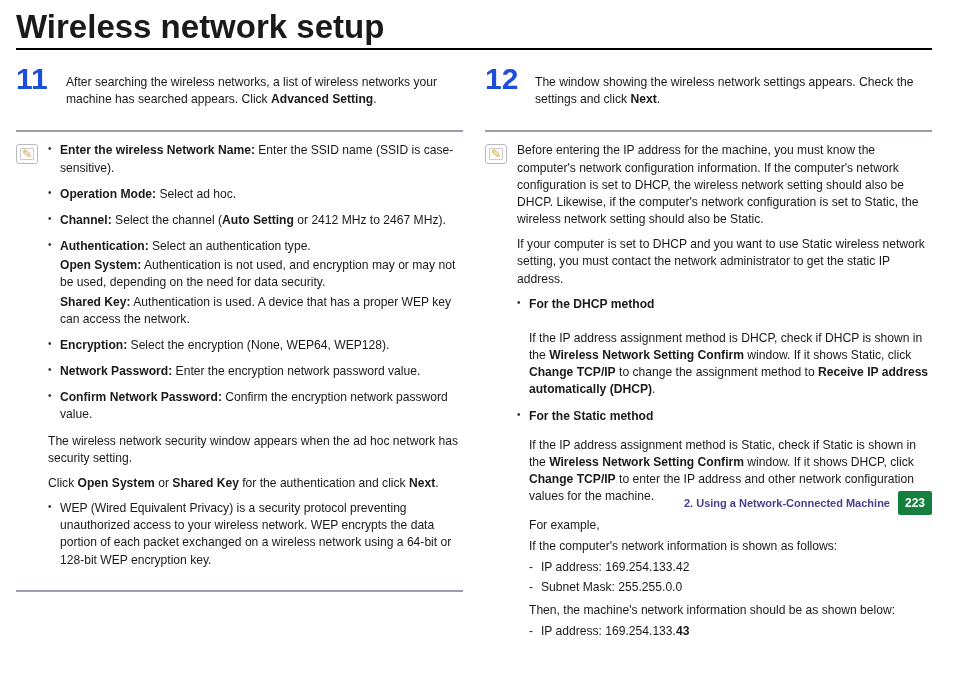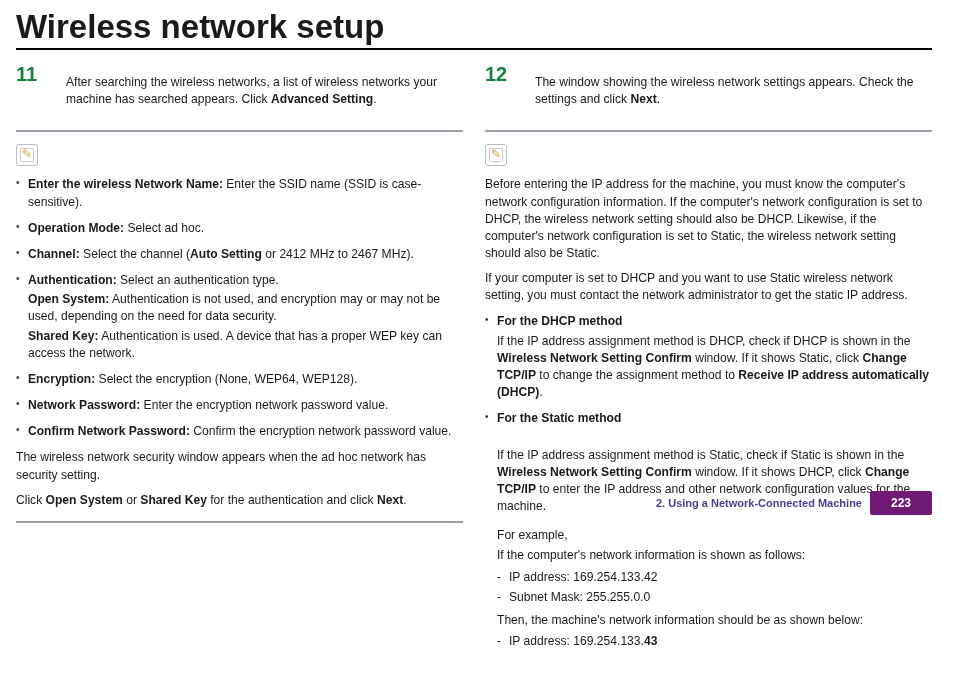--- a/index.html
+++ b/index.html
@@ -36,38 +36,37 @@
     flex: 1;
     font-size: 12.1px;
     line-height: 1.42;
   }
   .step {
     display: flex;
     gap: 10px;
     margin-bottom: 10px;
   }
   .step-num {
-    color: #15803d;
-    font-weight: 700;
-    font-size: 20px;
+    color: #1d4ed8;
+    font-weight: 700;
+    font-size: 30px;
     width: 28px;
     flex: 0 0 28px;
-    text-align: left;
+    text-align: right;
     line-height: 1;
     margin-top: 2px;
   }
   .step-body p { margin: 12px; }
   .notebox {
     border-top: 2px solid #9aa0a8;
     border-bottom: 2px solid #9aa0a8;
     padding: 10px 0 12px 0;
     margin-top: 6px;
     display: flex;
     gap: 10px;
-    flex-direction: column;
   }
   .note-icon {
     width: 22px;
     height: 20px;
     flex: 0 0 22px;
     border: 1px solid #b8bcc2;
     border-radius: 3px;
     background: #fdfdfd;
     position: relative;
     margin-top: 2px;
@@ -139,25 +138,25 @@
     align-items: center;
     gap: 8px;
     text-align: right;
   }
   .footer-text {
     font-size: 11px;
     font-weight: 700;
     color: #4a3f8f;
   }
   .footer-page {
-    background: #701a75;
+    background: #15803d;
     color: #fff;
     font-size: 12px;
     font-weight: 700;
-    padding: 5px 21px;
+    padding: 5px 7px;
     border-radius: 2px;
   }
 </style>
 </head>
 <body>
 
 <div class="page">
   <h1 class="page-title">Wireless network setup</h1>
 
   <div class="columns">
@@ -186,20 +185,23 @@
             </li>
             <li><b>Encryption:</b><span> Select the encryption (None, WEP64, WEP128).</span></li>
             <li><b>Network Password:</b><span> Enter the encryption network password value.</span></li>
             <li><b>Confirm Network Password:</b><span> Confirm the encryption network password value.</span></li>
           </ul>
 
           <p class="indent-para">The wireless network security window appears when the ad hoc network has security setting.</p>
           <p class="indent-para">
             <span>Click </span><b>Open System</b><span> or </span><b>Shared Key</b><span> for the authentication and click </span><b>Next</b><span>.</span>
           </p>
+          <ul class="bullets">
+            <li>WEP (Wired Equivalent Privacy) is a security protocol preventing unauthorized access to your wireless network. WEP encrypts the data portion of each packet exchanged on a wireless network using a 64-bit or 128-bit WEP encryption key.</li>
+          </ul>
         </div>
       </div>
     </div>
 
     <div class="col">
       <div class="step">
         <div class="step-num">12</div>
         <div class="step-body">
           <p>
             <span>The window showing the wireless network settings appears. Check the settings and click </span><b>Next</b><span>.</span>
@@ -209,27 +211,27 @@
 
       <div class="notebox" style="border-bottom:none; padding-bottom:0;">
         <div class="note-icon"></div>
         <div class="note-body">
           <p>Before entering the IP address for the machine, you must know the computer's network configuration information. If the computer's network configuration is set to DHCP, the wireless network setting should also be DHCP. Likewise, if the computer's network configuration is set to Static, the wireless network setting should also be Static.</p>
           <p>If your computer is set to DHCP and you want to use Static wireless network setting, you must contact the network administrator to get the static IP address.</p>
 
           <ul class="bullets">
             <li>
               <b>For the DHCP method</b>
-              <div style="margin-top:3px">
+              <div style="margin-top:17px">
                 <span>If the IP address assignment method is DHCP, check if DHCP is shown in the </span><b>Wireless Network Setting Confirm</b><span> window. If it shows Static, click </span><b>Change TCP/IP</b><span> to change the assignment method to </span><b>Receive IP address automatically (DHCP)</b><span>.</span>
               </div>
             </li>
             <li>
               <b>For the Static method</b>
-              <div style="margin-top:19px">
+              <div style="margin-top:12px">
                 <span>If the IP address assignment method is Static, check if Static is shown in the </span><b>Wireless Network Setting Confirm</b><span> window. If it shows DHCP, click </span><b>Change TCP/IP</b><span> to enter the IP address and other network configuration values for the machine.</span>
               </div>
               <div style="margin-top:12px">For example,</div>
               <div style="margin-top:3px">If the computer's network information is shown as follows:</div>
               <ul class="dash">
                 <li>IP address: 169.254.133.42</li>
                 <li>Subnet Mask: 255.255.0.0</li>
               </ul>
               <div>Then, the machine's network information should be as shown below:</div>
               <ul class="dash">

